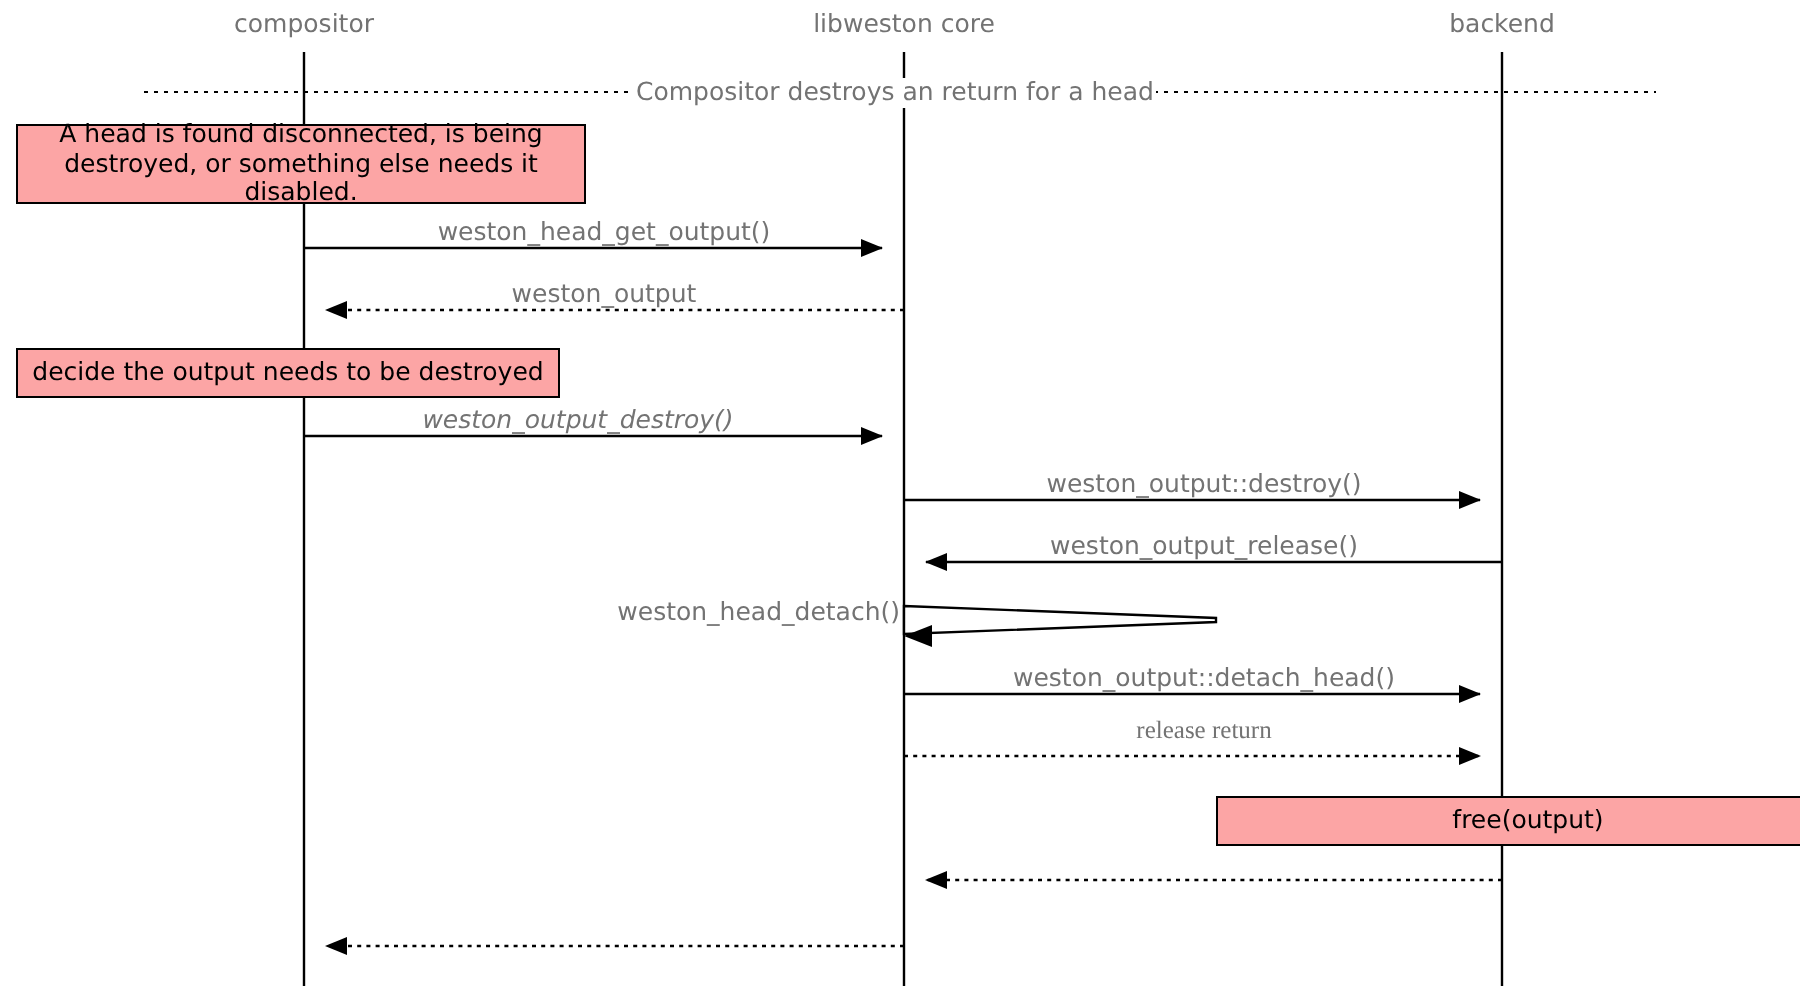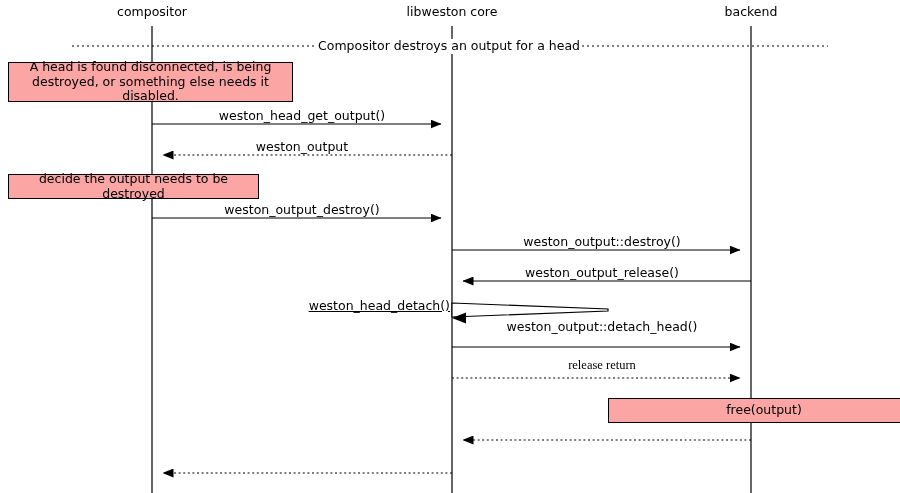--- a/index.html
+++ b/index.html
@@ -18,21 +18,21 @@
   #diagram svg {
     position: absolute;
     top: 0;
     left: 0;
     width: 900px;
     height: 493px;
   }
   .lbl {
     position: absolute;
     font-size: 12.5px;
-    color: #000000;
+    color: #737373;
     white-space: nowrap;
     line-height: 1.18;
   }
   .actor-name {
     font-size: 12.5px;
     text-align: center;
     transform: translateX(-50%);
   }
   .msg-label {
     font-size: 12.5px;
@@ -105,28 +105,28 @@
 
     <line x1="751" y1="440" x2="463" y2="440" stroke="#000000" stroke-width="1.2" stroke-dasharray="2,2.6" marker-end="url(#arrowLeft)"></line>
 
     <line x1="452" y1="473" x2="163" y2="473" stroke="#000000" stroke-width="1.2" stroke-dasharray="2,2.6" marker-end="url(#arrowLeft)"></line>
   </svg>
 
   <div class="lbl actor-name" style="left:152px; top:5px;">compositor</div>
   <div class="lbl actor-name" style="left:452px; top:5px;">libweston core</div>
   <div class="lbl actor-name" style="left:751px; top:5px;">backend</div>
 
-  <div class="lbl section-title" style="left:317px; top:39px;">Compositor destroys an output for a head</div>
+  <div class="lbl section-title" style="left:317px; top:39px;">Compositor destroys an return for a head</div>
 
   <div class="lbl msg-label" style="left:302px; top:109px;">weston_head_get_output()</div>
   <div class="lbl msg-label" style="left:302px; top:140px;">weston_output</div>
-  <div class="lbl msg-label" style="left:302px; top:203px;">weston_output_destroy()</div>
+  <div class="lbl msg-label" style="left:289px; top:203px;font-style:italic;">weston_output_destroy()</div>
   <div class="lbl msg-label" style="left:602px; top:266px;">weston_output_release()</div>
   <div class="lbl msg-label" style="left:602px; top:235px;">weston_output::destroy()</div>
-  <div class="lbl msg-label-right" style="left:450px; top:299px;text-decoration:underline;">weston_head_detach()</div>
-  <div class="lbl msg-label" style="left:602px; top:320px;">weston_output::detach_head()</div>
+  <div class="lbl msg-label-right" style="left:450px; top:299px;">weston_head_detach()</div>
+  <div class="lbl msg-label" style="left:602px; top:332px;">weston_output::detach_head()</div>
   <div class="lbl msg-label" style="left:602px; top:358px;font-family:Liberation Serif, serif;">release return</div>
 
   <div class="box" style="left:8px; top:62px; width:285px; height:40px; padding:0 6px;">A head is found disconnected, is being destroyed, or something else needs it disabled.</div>
-  <div class="box" style="left:8px; top:174px; width:251px; height:25px; padding:0 6px;">decide the output needs to be destroyed</div>
+  <div class="box" style="left:8px; top:174px; width:272px; height:25px; padding:0 6px;">decide the output needs to be destroyed</div>
   <div class="box" style="left:608px; top:398px; width:312px; height:25px; padding:0 6px;">free(output)</div>
 
 </div>
 
 </body></html>

